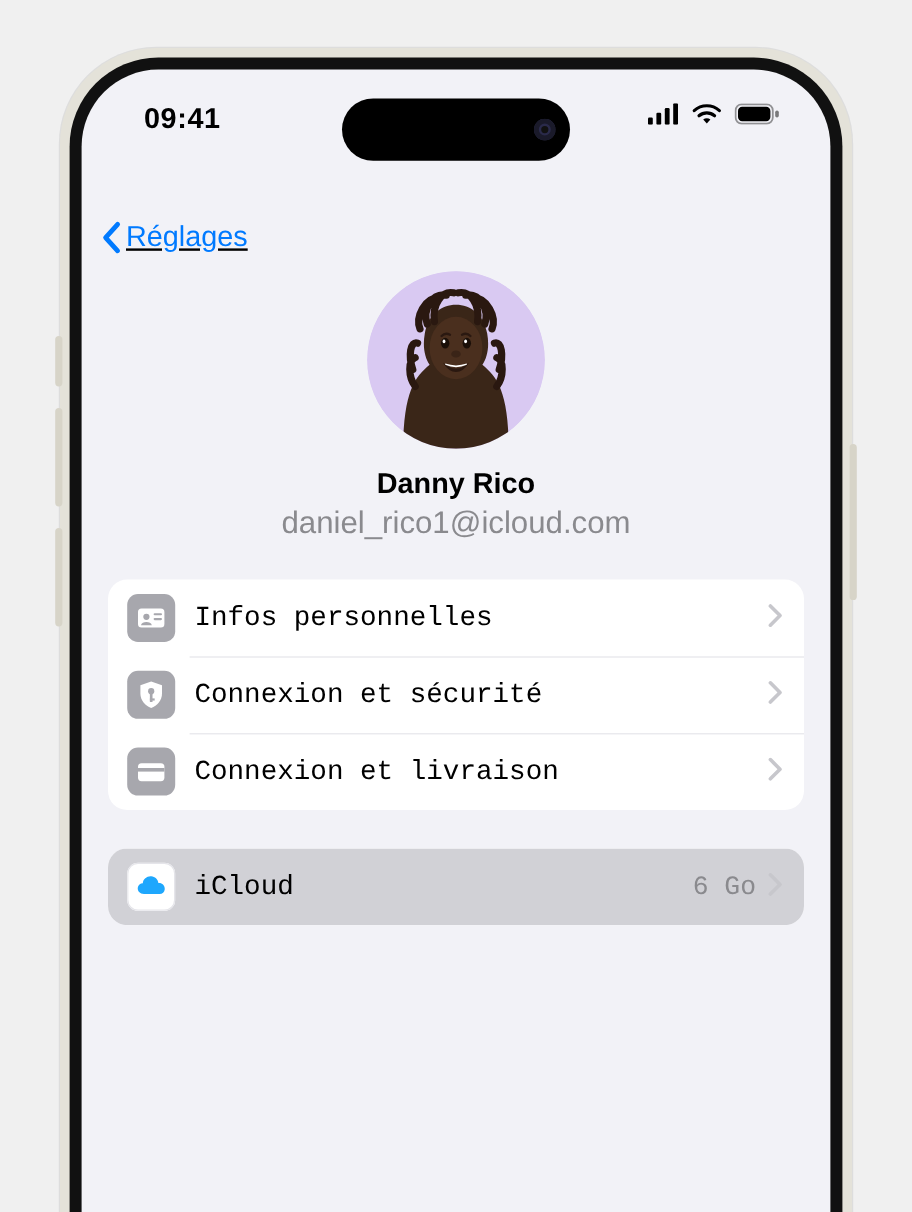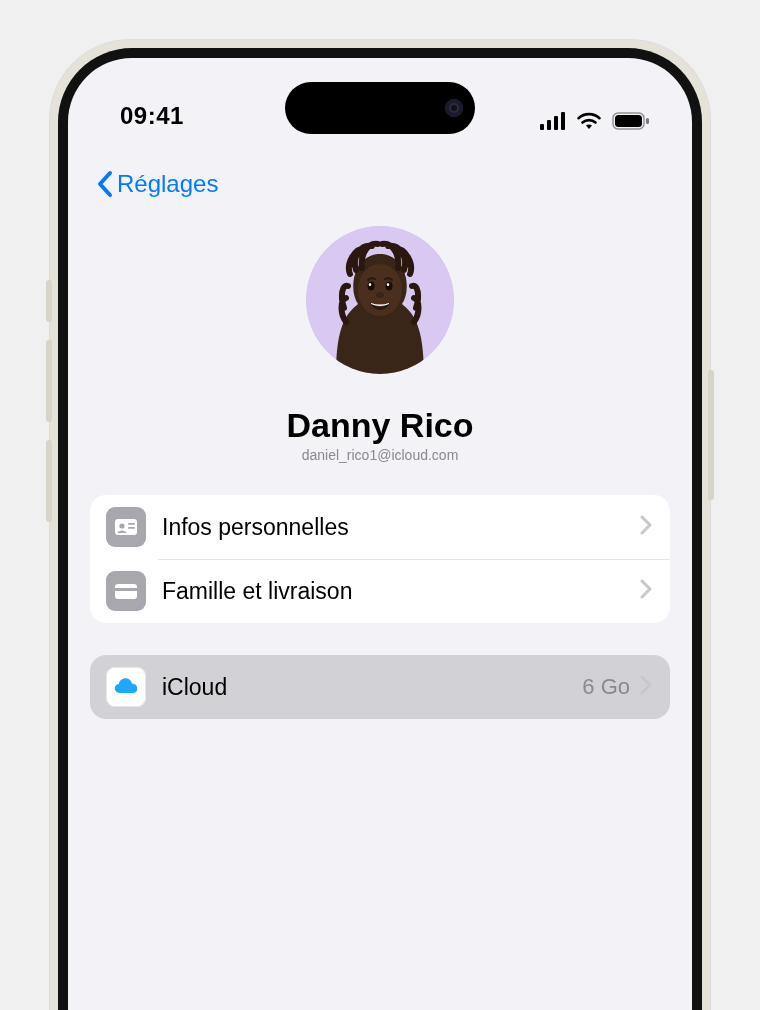--- a/index.html
+++ b/index.html
@@ -76,21 +76,21 @@
       box-shadow: inset 0 0 0 4px #1a1a2a, inset 0 0 0 6px #2a2a4a;
     }
 
     
     .status-bar {
       position: absolute;
       top: 28px;
       left: 0; right: 0;
       height: 44px;
       display: flex;
-      align-items: flex-end;
+      align-items: flex-start;
       padding: 0 42px 0 52px;
       z-index: 5;
       gap: 36px;
     }
     .status-time {
       font-size: 24px;
       font-weight: 600;
       letter-spacing: 0.5px;
     }
     .status-right {
@@ -98,25 +98,26 @@
       display: flex;
       align-items: center;
       gap: 10px;
     }
     .status-right svg { display: block; }
 
     
     .nav {
       position: absolute;
       top: 98px;
-      left: 12px; right: 0;
+      left: 0; right: 0;
       height: 56px;
       display: flex;
-      align-items: center;
+      align-items: flex-end;
       padding: 0 16px;
+      text-decoration: underline;
     }
     .back {
       display: flex;
       align-items: center;
       gap: 4px;
       color: #007aff;
       font-size: 24px;
     }
     .back svg { display: block; }
     .nav-title {
@@ -143,37 +144,38 @@
     }
     .avatar {
       width: 148px;
       height: 148px;
       border-radius: 50%;
       background: #d9c9f2;
       position: relative;
       overflow: hidden;
     }
     .name {
-      margin-top: 32px;
-      font-size: 34px;
+      margin-top: 16px;
+      font-size: 24px;
       font-weight: 700;
       text-align: left;
     }
     .email {
       margin-top: 2px;
-      font-size: 14px;
+      font-size: 26px;
       color: #8a8a8e;
       text-align: right;
     }
 
     .group {
       margin-top: 32px;
       background: #fff;
       border-radius: 16px;
       overflow: hidden;
+      font-family: Liberation Mono, monospace;
     }
     .row {
       display: flex;
       align-items: center;
       min-height: 64px;
       padding: 0 18px 0 16px;
       position: relative;
     }
     .row + .row::before {
       content: "";
@@ -307,29 +309,43 @@
                     <rect x="15" y="9" width="7" height="1.8" rx="0.9" fill="#a7a7ad"></rect>
                     <rect x="15" y="13" width="7" height="1.8" rx="0.9" fill="#a7a7ad"></rect>
                   </svg>
               </div>
               <div class="label">Infos personnelles</div>
               <span class="chev"><svg width="12" height="20" viewBox="0 0 12 20">
                     <path d="M2 2 L10 10 L2 18" stroke="#c7c7cc" stroke-width="3" fill="none" stroke-linecap="round" stroke-linejoin="round"></path>
                   </svg></span>
             </div>
 
+            <div class="row">
+              <div class="icon-box">
+                <svg width="26" height="26" viewBox="0 0 26 26">
+                    <path d="M13 2 L22 5 V12 C22 18 18 22 13 24 C8 22 4 18 4 12 V5 Z" fill="#fff"></path>
+                    <circle cx="13" cy="10" r="2.6" fill="#a7a7ad"></circle>
+                    <rect x="11.9" y="12" width="2.2" height="7" fill="#a7a7ad"></rect>
+                    <rect x="11.9" y="16" width="4" height="1.8" fill="#a7a7ad"></rect>
+                  </svg>
+              </div>
+              <div class="label">Connexion et sécurité</div>
+              <span class="chev"><svg width="12" height="20" viewBox="0 0 12 20">
+                    <path d="M2 2 L10 10 L2 18" stroke="#c7c7cc" stroke-width="3" fill="none" stroke-linecap="round" stroke-linejoin="round"></path>
+                  </svg></span>
+            </div>
 
             <div class="row">
               <div class="icon-box">
                 <svg width="26" height="26" viewBox="0 0 26 26">
                     <rect x="2" y="6" width="22" height="15" rx="3" fill="#fff"></rect>
                     <rect x="2" y="10" width="22" height="3" fill="#a7a7ad"></rect>
                   </svg>
               </div>
-              <div class="label">Famille et livraison</div>
+              <div class="label">Connexion et livraison</div>
               <span class="chev"><svg width="12" height="20" viewBox="0 0 12 20">
                     <path d="M2 2 L10 10 L2 18" stroke="#c7c7cc" stroke-width="3" fill="none" stroke-linecap="round" stroke-linejoin="round"></path>
                   </svg></span>
             </div>
 
 
           </div>
 
           <div class="group">
 

